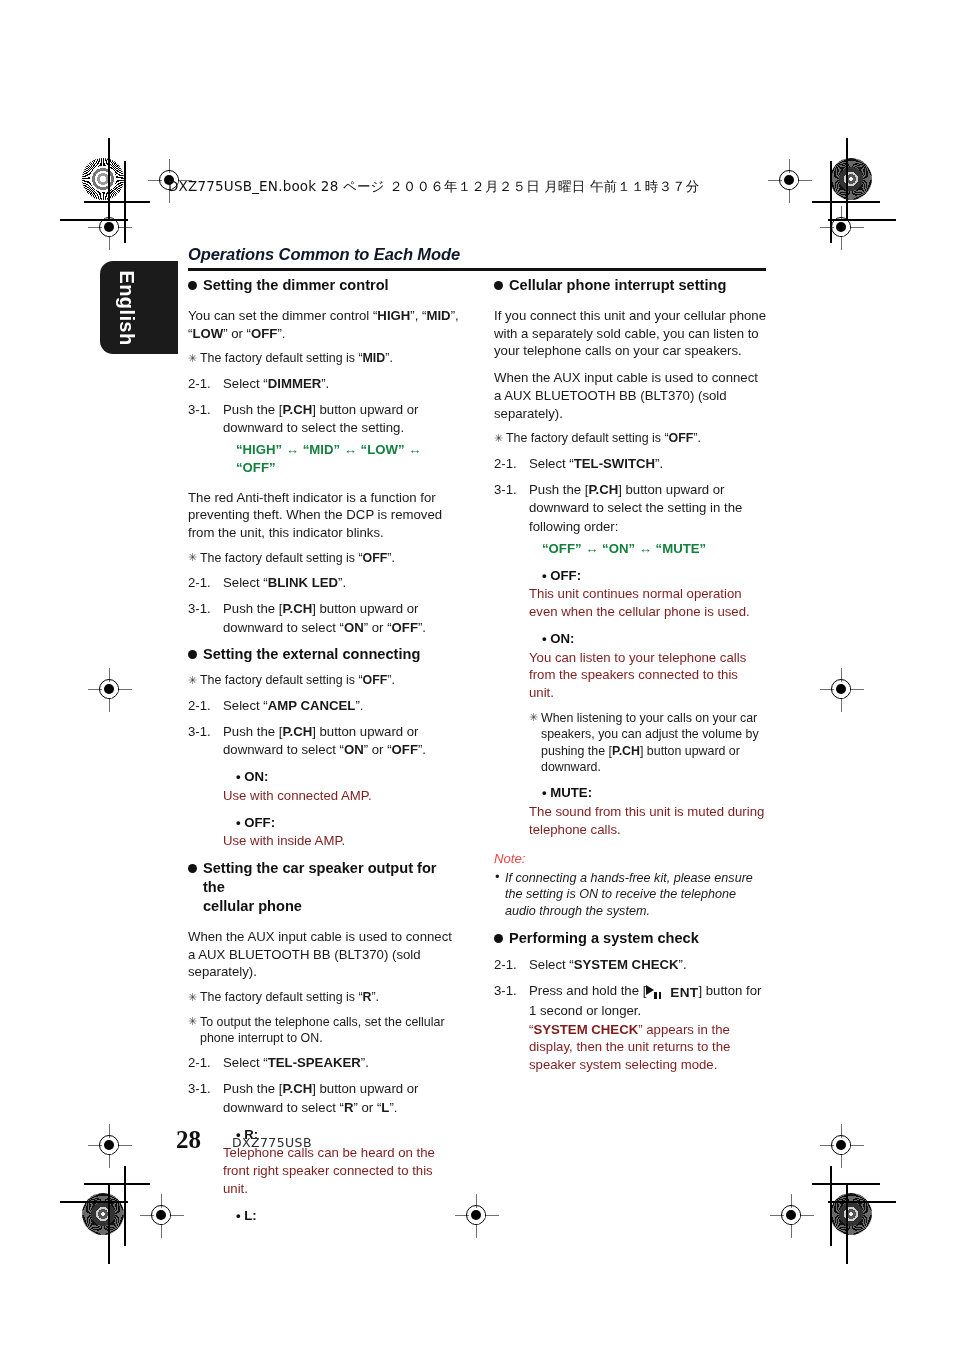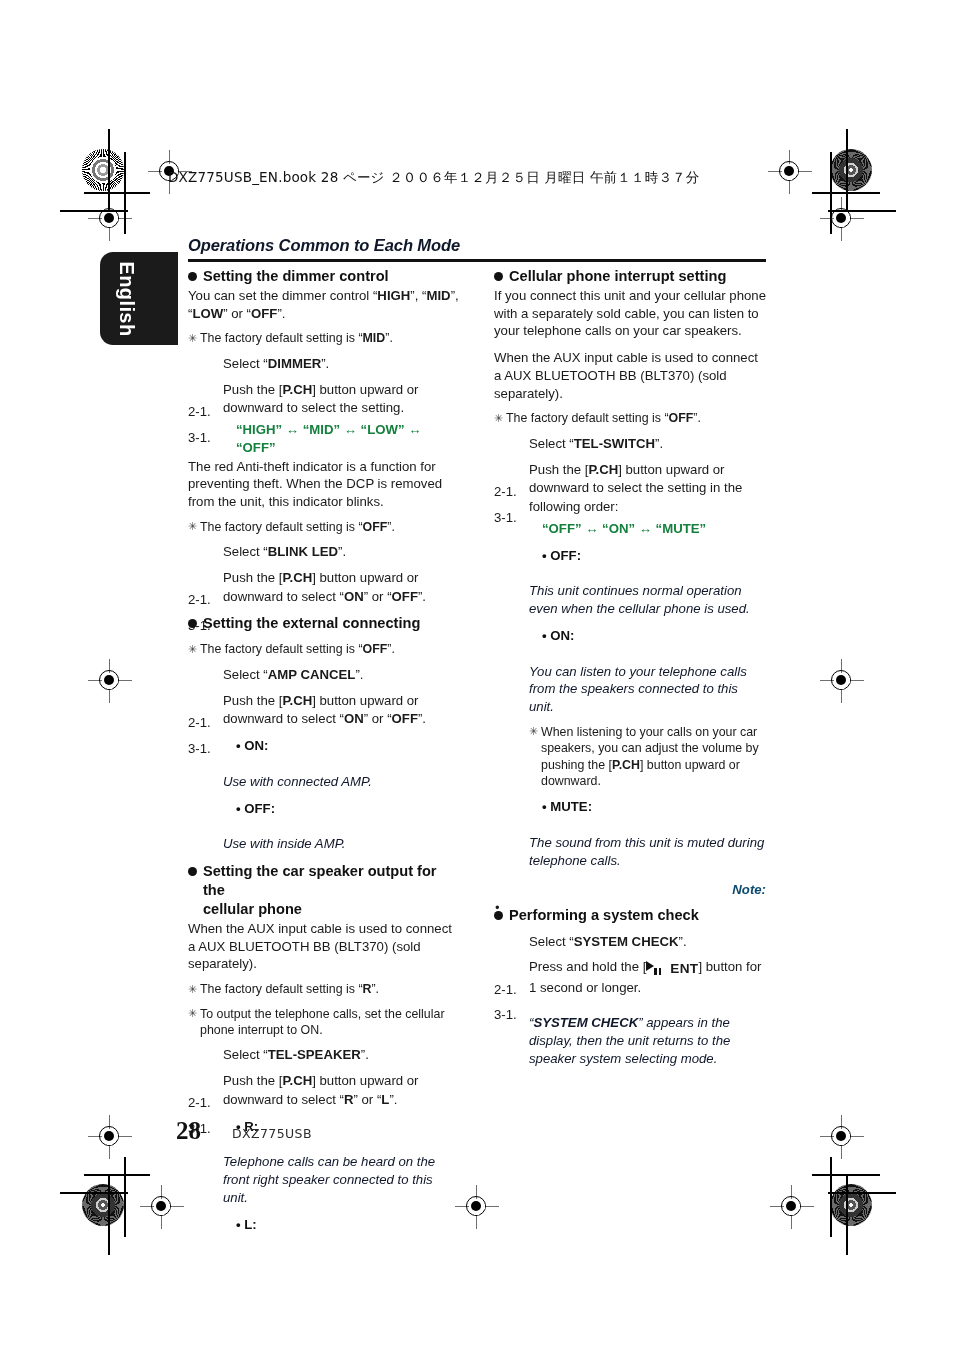--- a/index.html
+++ b/index.html
@@ -87,21 +87,21 @@
     font-size: 13.5px;
     letter-spacing: 0.2px;
     color: #111;
     white-space: nowrap;
     font-family: "DejaVu Sans", sans-serif;
   }
 
   
   .page {
     position: absolute;
-    left: 0; top: 7px;
+    left: 0; top: 16px;
     width: 954px; height: 1288px;
   }
 
   .lang-tab {
     position: absolute;
     left: 100px;
     top: 245px;
     width: 78px;
     height: 93px;
     background: #1b1b1b;
@@ -169,21 +169,21 @@
     left: 0; top: 5px;
     width: 9px; height: 9px;
     background: #111;
     border-radius: 50%;
   }
   .h-bullet .cont { display: block; }
 
   p.body {
     font-size: 13.2px;
     line-height: 1.345;
-    margin: 1px 0 0 0;
+    margin: 12px 0 0 0;
     color: #1a1a1a;
   }
   p.body + p.body { margin-top: 9px; }
 
   .note-ast {
     font-size: 12.4px;
     line-height: 1.32;
     margin: 8px 0 0 0;
     position: relative;
     padding-left: 12px;
@@ -202,21 +202,20 @@
     line-height: 1.345;
     margin: 8px 0 0 0;
     position: relative;
     padding-left: 35px;
     color: #1a1a1a;
   }
   .step > .num {
     position: absolute;
     left: 0; top: 0;
     width: 33px;
-    margin-top: 48px;
   }
   .indent-line {
     display: block;
     margin-top: 1px;
   }
   .seq {
     font-size: 13.2px;
     font-weight: bold;
     margin: 4px 0 0 0;
     padding-left: 48px;
@@ -227,47 +226,45 @@
   .sub-bullet {
     font-size: 13.2px;
     font-weight: bold;
     margin: 9px 0 0 0;
     padding-left: 48px;
     color: #111;
     line-height: 1.345;
   }
   .sub-body {
     font-size: 13.2px;
-    margin: 18px 0 0 0;
+    margin: 1px 0 0 0;
     padding-left: 35px;
     line-height: 1.345;
-    color: #0f172a;
-    font-style: italic;
+    color: #7f1d1d;
   }
   .sub-note {
     font-size: 12.4px;
     margin: 8px 0 0 0;
     padding-left: 47px;
     position: relative;
     line-height: 1.32;
     color: #1a1a1a;
   }
   .sub-note > .ast {
     position: absolute;
     left: 35px; top: 0.5px;
     font-size: 11px;
     color: #444;
   }
   .note-head {
     font-size: 13.2px;
-    font-weight: bold;
+    font-weight: normal;
     font-style: italic;
     margin: 12px 0 0 0;
-    color: #0c4a6e;
-    text-align: right;
+    color: #ef4444;
   }
   .note-item {
     font-size: 12.6px;
     font-style: italic;
     line-height: 1.33;
     margin: 4px 0 0 0;
     padding-left: 11px;
     position: relative;
     color: #1a1a1a;
   }
@@ -526,21 +523,21 @@
       <p class="seq">“<b>OFF</b>” ↔ “<b>ON</b>” ↔ “<b>MUTE</b>”</p>
       <p class="sub-bullet">• OFF:</p>
       <p class="sub-body">This unit continues normal operation even when the cellular phone is used.</p>
       <p class="sub-bullet">• ON:</p>
       <p class="sub-body">You can listen to your telephone calls from the speakers connected to this unit.</p>
       <p class="sub-note"><span class="ast">✳</span>When listening to your calls on your car speakers, you can adjust the volume by pushing the [<b>P.CH</b>] button upward or downward.</p>
       <p class="sub-bullet">• MUTE:</p>
       <p class="sub-body">The sound from this unit is muted during telephone calls.</p>
 
       <p class="note-head">Note:</p>
-      <p class="note-item"><span class="bul">•</span></p>
+      <p class="note-item"><span class="bul">•</span><span>If connecting a hands-free kit, please ensure the setting is ON to receive the telephone audio through the system.</span></p>
 
       <div class="h-bullet">
         <span class="dot"></span>
         <span>Performing a system check</span>
       </div>
       <p class="step"><span class="num">2-1.</span>Select “<b>SYSTEM CHECK</b>”.</p>
       <p class="step"><span class="num">3-1.</span><span>Press and hold the [</span><span class="ent-key"><span class="playpause"><span class="tri"></span><span class="b1"></span><span class="b2"></span></span><span class="ent-text">ENT</span></span><span>] button for 1 second or longer.</span></p>
       <p class="sub-body">“<b>SYSTEM CHECK</b>” appears in the display, then the unit returns to the speaker system selecting mode.</p>
     </div>
   </div>

